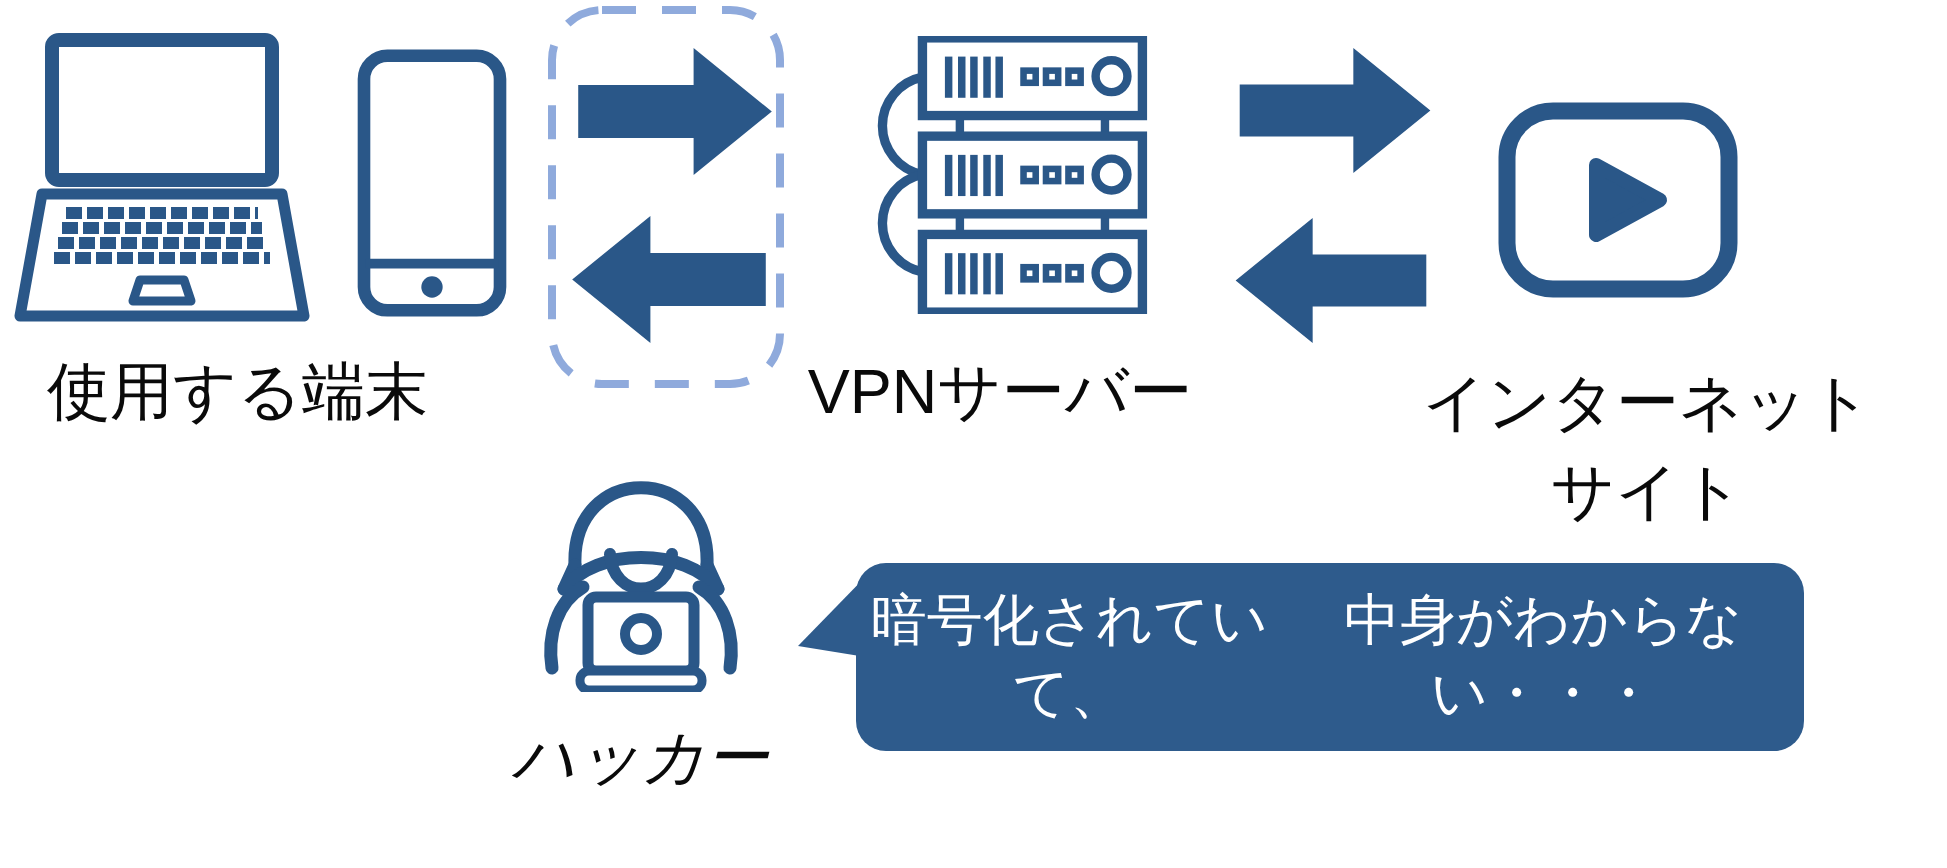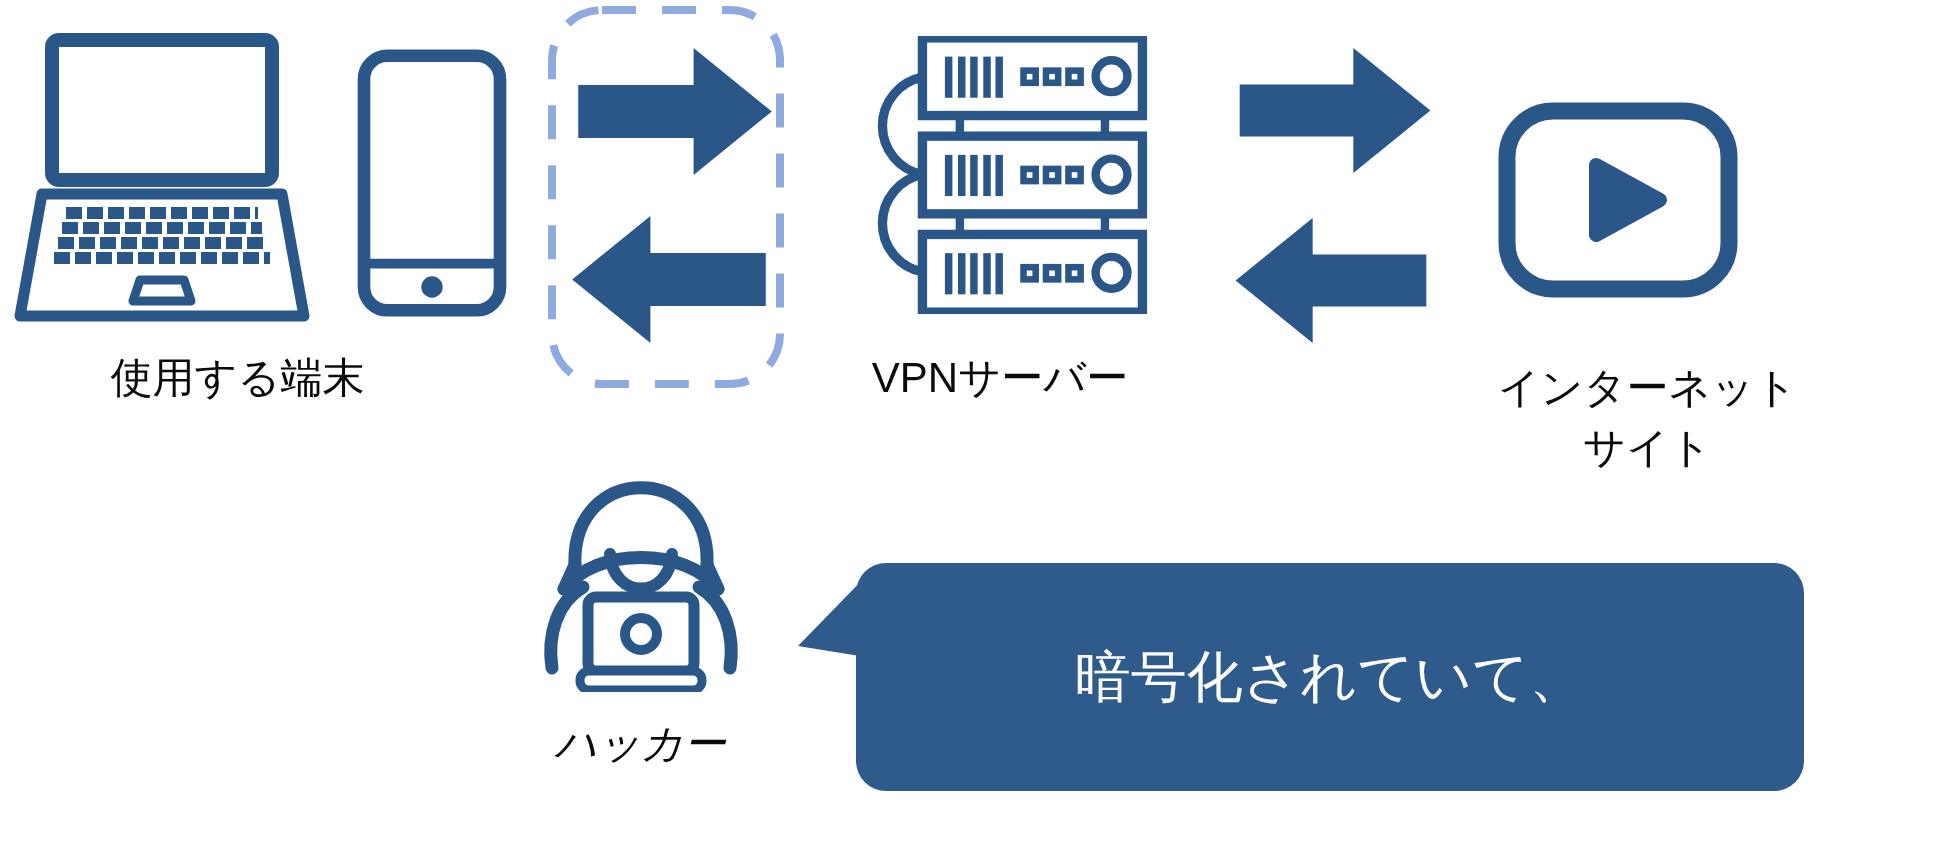--- a/index.html
+++ b/index.html
@@ -13,29 +13,29 @@
   *{margin:0;padding:0;box-sizing:border-box;}
   body{background:var(--background);font-family:"Liberation Sans","DejaVu Sans",sans-serif;}
   #stage{position:relative;width:1947px;height:868px;background:var(--background);overflow:hidden;}
   .abs{position:absolute;}
   .blue{color:var(--primary-blue);}
   .lightblue{color:var(--light-blue-dashed);}
   svg{display:block;width:100%;height:100%;}
   .label{
     position:absolute;
     color:var(--label-text);
-    font-size:42px;
+    font-size:63px;
     text-align:center;
     white-space:nowrap;
     line-height:1.25;
   }
   .label-2line{line-height:1.42;}
   .bubble{
     position:absolute;
-    left:856px;top:563px;width:948px;height:228px;
+    left:856px;top:563px;width:948px;height:188px;
     background:var(--bubble-blue);
     border-radius:30px;
     display:flex;justify-content:center;align-items:center;
     color:var(--bubble-text);
     font-size:56px;line-height:1.3;text-align:center;
   }
   .bubble-tail{left:798px;top:570px;width:76px;height:90px;}
   
   .laptop{left:12px;top:28px;width:300px;height:300px;}
   .phone{left:352px;top:48px;width:160px;height:272px;}
@@ -182,15 +182,16 @@
   </div>
   <div class="label lbl-hacker">ハッカー</div>
 
   <span class="abs bubble-tail">
     <svg viewBox="0 0 76 90">
         <polygon points="0,76 74,0 74,88" fill="var(--bubble-blue)"></polygon>
       </svg>
   </span>
   <div class="bubble">
     <div>暗号化されていて、</div>
+    <div>中身がわからない・・・</div>
   </div>
 
 </div>
 
 </body></html>

